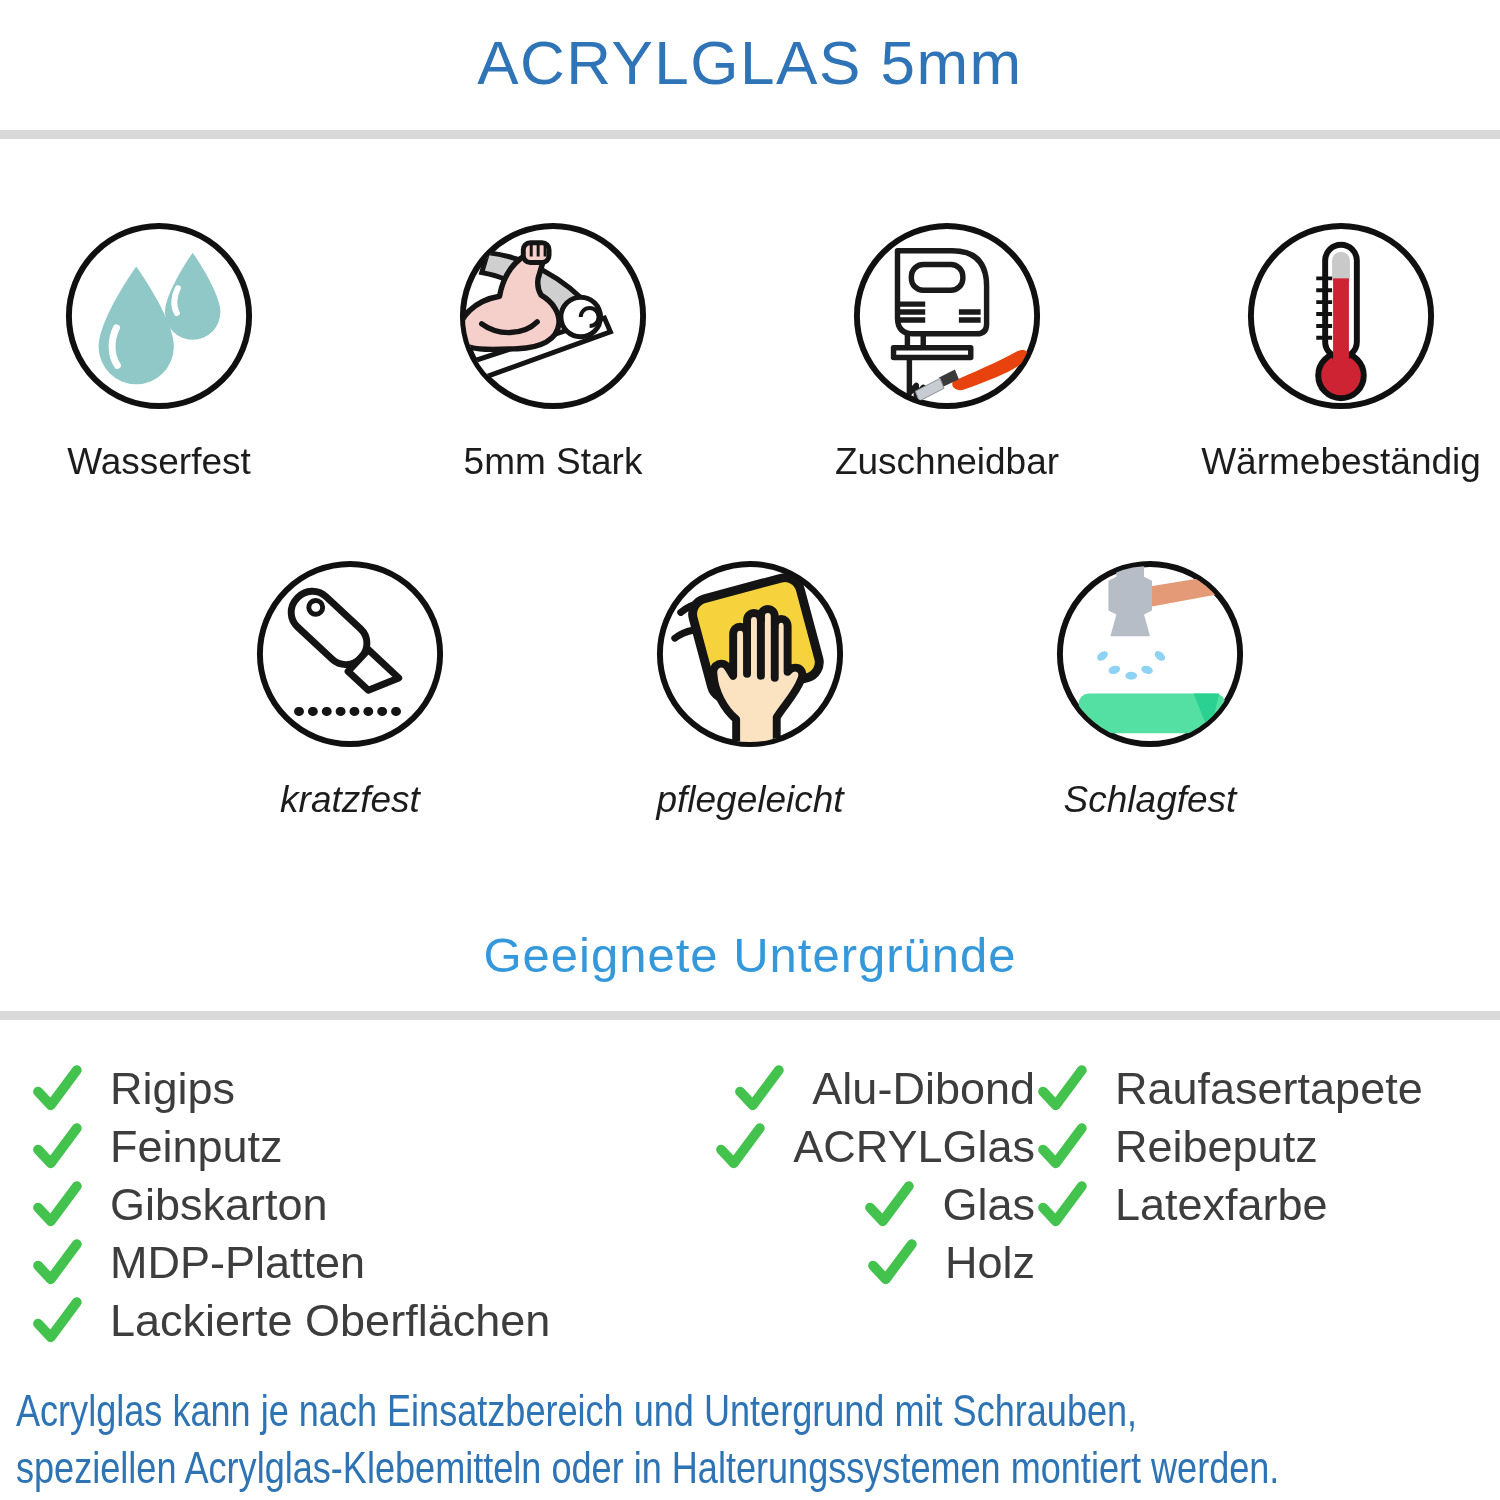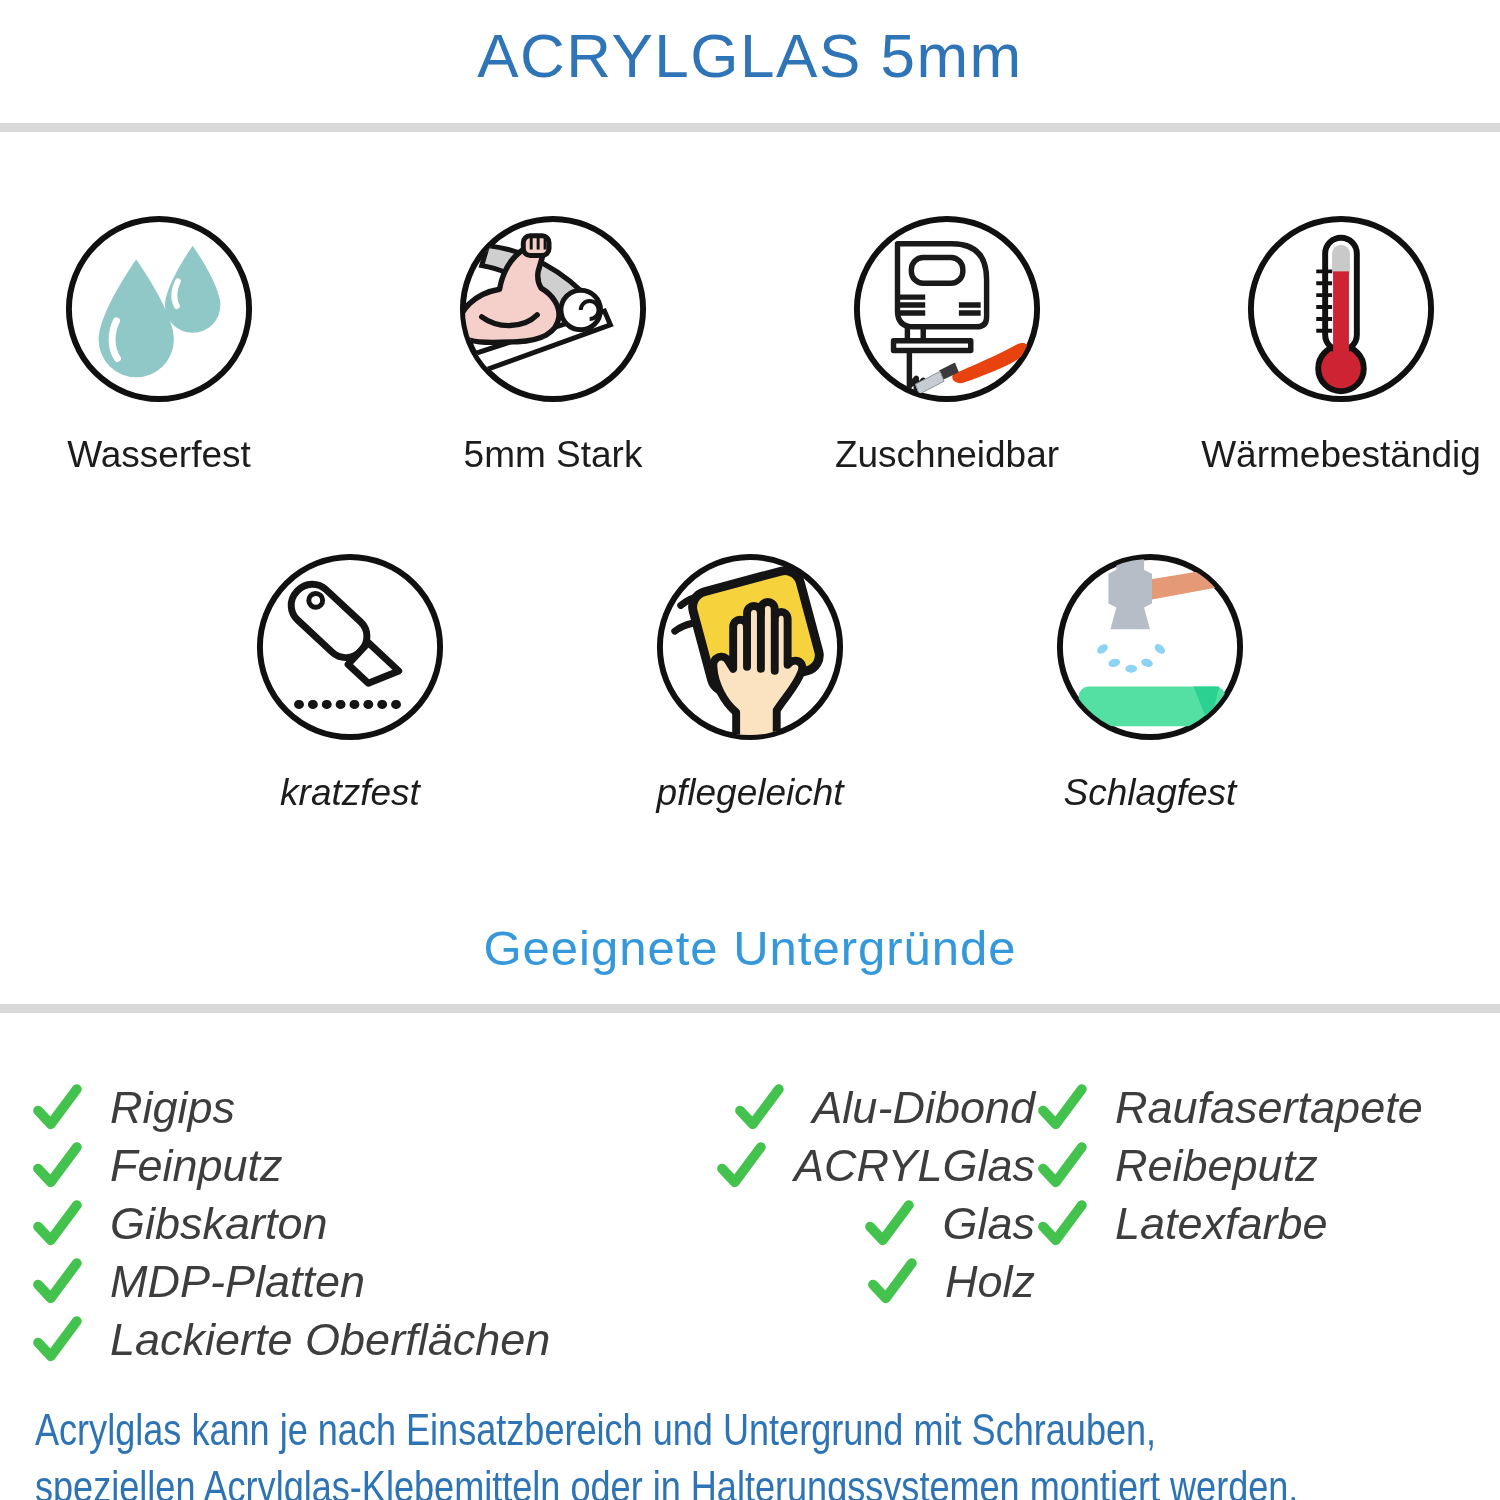--- a/index.html
+++ b/index.html
@@ -2,46 +2,46 @@
 <html><head>
 <meta charset="utf-8">
 <style>
   html,body{margin:0;padding:0;}
   body{
     width:1500px;height:1500px;background:#ffffff;
     font-family:"Liberation Sans", sans-serif;
     position:relative;overflow:hidden;color:#1c1c1c;
   }
   .main-title{
-    padding-top:19px;text-align:center;font-size:62px;line-height:74px;
+    padding-top:26px;text-align:center;font-size:62px;line-height:74px;
     color:#2f74b6;letter-spacing:1.5px;font-weight:400;
   }
   .divider{height:9px;background:#d9d9d9;width:1500px;}
   .divider-1{margin-top:30px;}
   .divider-2{margin-top:16px;}
   .features-row{display:flex;justify-content:space-between;}
   .features-row-1{padding:0 29px;margin-top:78px;}
   .features-row-2{width:1060px;margin:70px auto 0;font-style:italic;}
   .feature{width:260px;display:flex;flex-direction:column;align-items:center;}
   .feature-circle{width:198px;height:198px;}
   .feature-circle svg{width:198px;height:198px;display:block;}
   .feature-label{margin-top:24px;font-size:37px;line-height:46px;color:#1c1c1c;white-space:nowrap;}
   .section-title{
     margin-top:92px;text-align:center;font-size:49px;line-height:80px;
     color:#3498db;font-weight:400;letter-spacing:1px;
   }
-  .substrates{display:flex;padding:0 30px;margin-top:70px;font-style:italic;}
+  .substrates{display:flex;padding:0 30px;margin-top:44px;}
   .sub-col{display:flex;flex-direction:column;}
   .sub-col-1{width:585px;}
   .sub-col-2{width:420px;align-items:flex-end;}
   .sub-col-3{flex:1;}
   .sub-item{display:flex;align-items:center;gap:26px;height:50px;margin-bottom:8px;}
   .sub-item svg{width:54px;height:54px;flex-shrink:0;}
   .sub-label{font-size:45px;color:#3d3d3d;white-space:nowrap;}
-  .footer-note{padding:0 35px;margin-top:28px;color:#2e74b5;}
+  .footer-note{padding:0 16px;margin-top:28px;color:#2e74b5;}
   .footer-line{
     font-size:44px;line-height:57px;white-space:nowrap;
     transform:scaleX(.82);transform-origin:0 50%;
   }
 </style>
 </head>
 <body>
 
 <div class="main-title">ACRYLGLAS 5mm</div>
 <div class="divider divider-1"></div>

